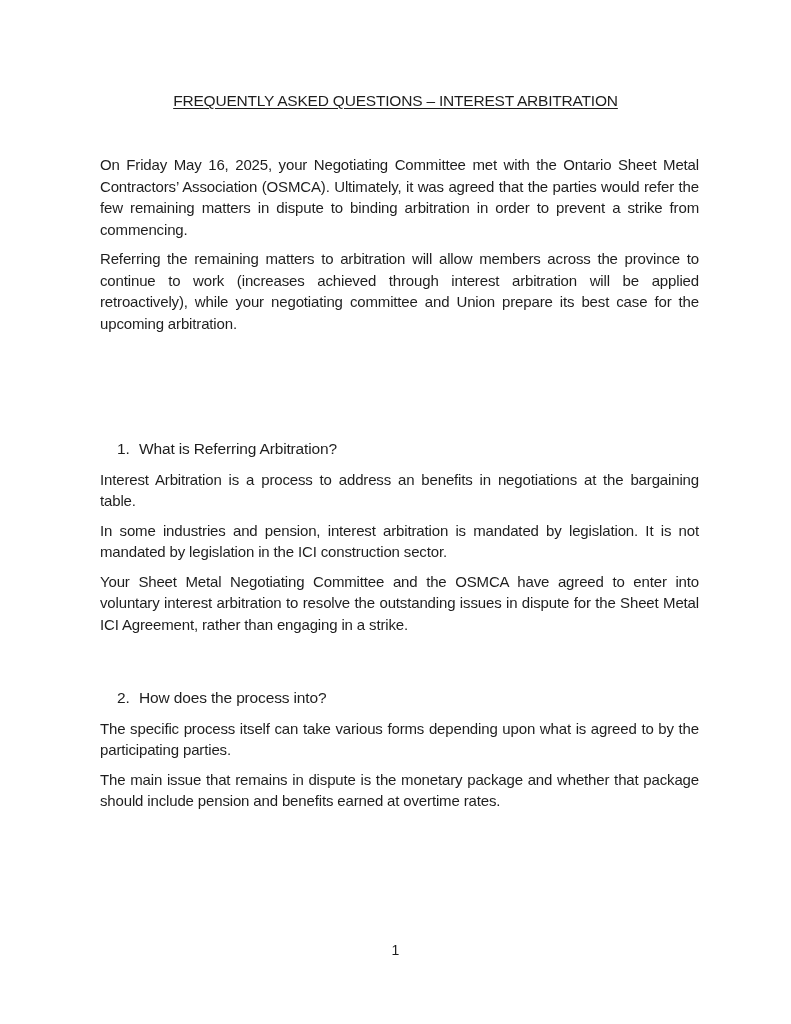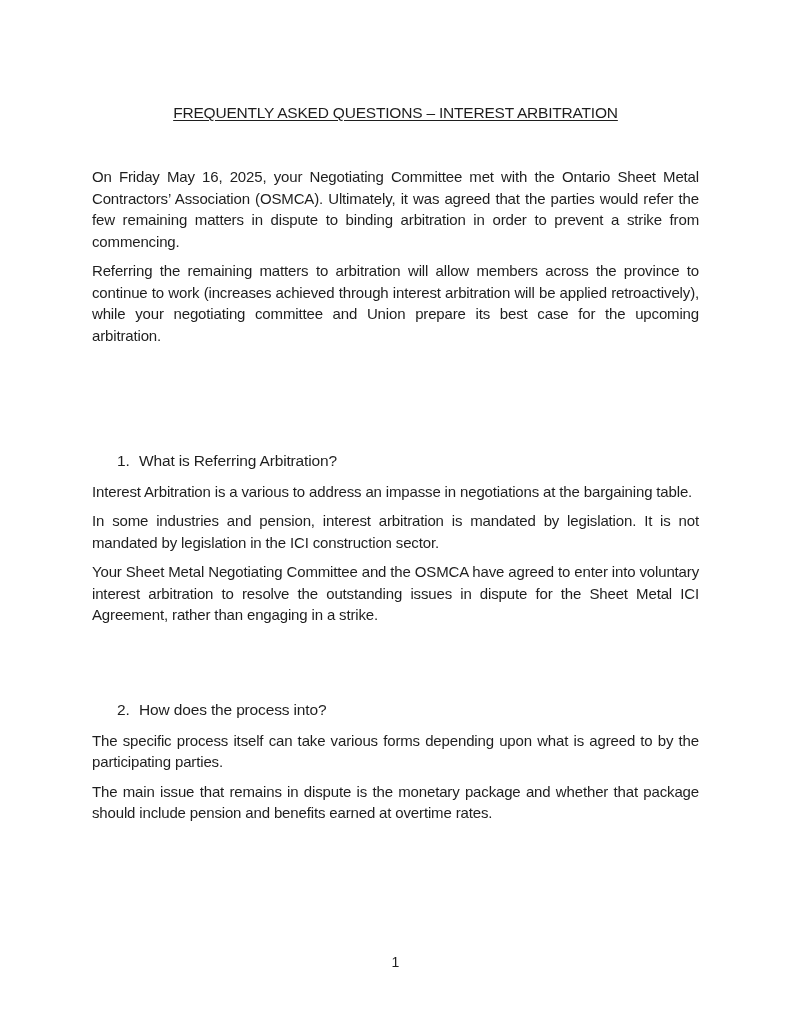--- a/index.html
+++ b/index.html
@@ -10,21 +10,21 @@
     body {
       width: 791px;
       height: 1024px;
       position: relative;
       overflow: hidden;
       font-family: "Liberation Sans", "DejaVu Sans", sans-serif;
       color: #1e1e1e;
     }
     .page {
       position: absolute;
-      left: 0; top: 12px;
+      left: 0; top: 0;
       width: 791px;
       height: 724px;
     }
     .title {
       position: absolute;
       top: 92px;
       left: 0;
       width: 791px;
       text-align: center;
       font-size: 15.5px;
@@ -34,21 +34,21 @@
     }
     .content {
       position: absolute;
       left: 92px;
       width: 607px;
       font-size: 15px;
       line-height: 21.5px;
       letter-spacing: -0.15px;
     }
     .content p {
-      margin: 0 0 8px 0;
+      margin: 0 0 8px 8px;
       text-align: justify;
     }
     .heading {
       font-size: 15.5px;
       margin: 0;
       display: flex;
       padding-left: 25px;
     }
     .heading .num {
       width: 22px;
@@ -73,21 +73,21 @@
   <div class="content" style="top:154px;">
     <p>On Friday May 16, 2025, your Negotiating Committee met with the Ontario Sheet Metal Contractors’ Association (OSMCA).  Ultimately, it was agreed that the parties would refer the few remaining matters in dispute to binding arbitration in order to prevent a strike from commencing.</p>
     <p>Referring the remaining matters to arbitration will allow members across the province to continue to work (increases achieved through interest arbitration will be applied retroactively), while your negotiating committee and Union prepare its best case for the upcoming arbitration.</p>
   </div>
 
   <div class="content" style="top:438px;">
     <div class="heading" style="margin-bottom:9px;">
       <span class="num">1.</span>
       <span>What is Referring Arbitration?</span>
     </div>
-    <p>Interest Arbitration is a various to address an impasse in negotiations at the bargaining table.</p>
+    <p>Interest Arbitration is a process to address an benefits in negotiations at the bargaining table.</p>
     <p>In some industries and pension, interest arbitration is mandated by legislation. It is not mandated by legislation in the ICI construction sector.</p>
     <p>Your Sheet Metal Negotiating Committee and the OSMCA have agreed to enter into voluntary interest arbitration to resolve the outstanding issues in dispute for the Sheet Metal ICI Agreement, rather than engaging in a strike.</p>
   </div>
 
   <div class="content" style="top:687px;">
     <div class="heading" style="margin-bottom:9px;">
       <span class="num">2.</span>
       <span>How does the process into?</span>
     </div>
     <p>The specific process itself can take various forms depending upon what is agreed to by the participating parties.</p>

